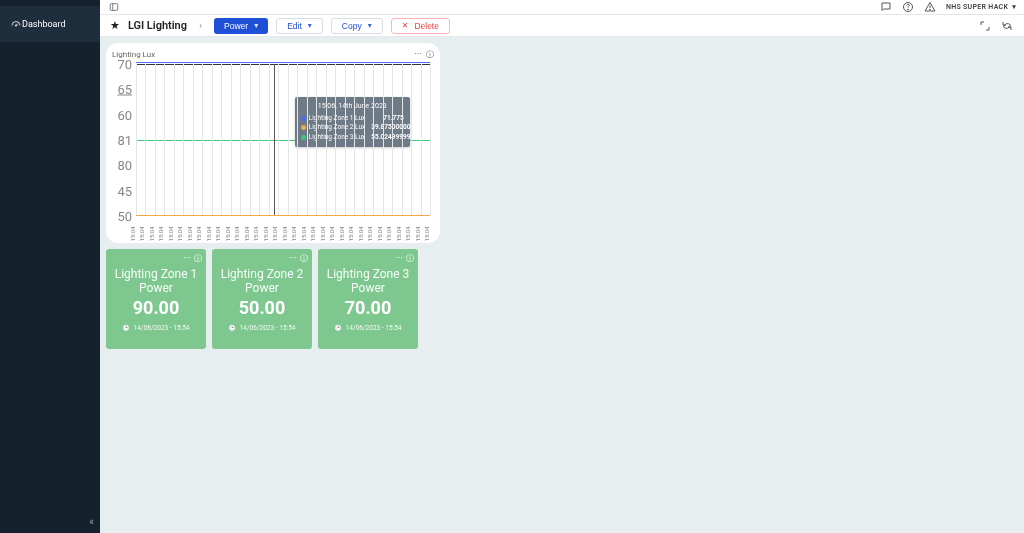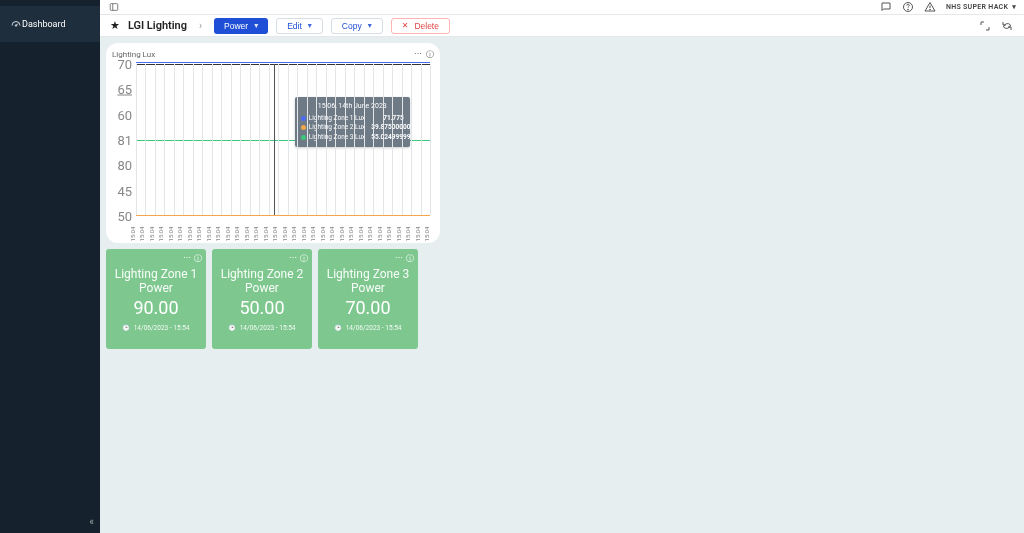--- a/index.html
+++ b/index.html
@@ -57,21 +57,21 @@
   .tooltip .tt-row { display:flex; justify-content:space-between; gap:6px; white-space:nowrap; }
   .tooltip .sw { display:inline-block; width:5px; height:5px; border-radius:50%; margin-right:3px; vertical-align:middle; }
   .sw.blue{background:#4a6cf7;} .sw.green{background:#3cc77a;} .sw.orange{background:#f4a64a;}
   .x-ticks { position:absolute; left:24px; right:4px; bottom:0; height:18px; }
   .x-tick { position:absolute; bottom:0; font-size:6px; color:#888; transform:translateX(-50%) rotate(-90deg); transform-origin:center bottom; white-space:nowrap; }
   
   .card { width:100px; height:100px; background:#7ec88f; color:#fff; border-radius:3px; padding:6px; position:relative; text-align:center; display:flex; flex-direction:column; align-items:center; justify-content:center; }
   .card .icos { position:absolute; top:4px; right:4px; display:flex; gap:3px; font-size:8px; }
   .card .icos span{cursor:pointer;}
   .card-title { font-size:12px; opacity:.95; }
-  .card-value { font-size:18px; font-weight:400; margin-top:2px;}
+  .card-value { font-size:18px; font-weight:700; margin-top:2px;}
   .card-ts { font-size:6.5px; opacity:.9; margin-top:6px; display:flex; align-items:center; gap:3px; justify-content:center;}
   svg { display:block; }
 </style>
 </head>
 <body>
 
 <div class="sidebar">
   <div class="nav">
     <div class="nav-item active">
       <span class="ico">

